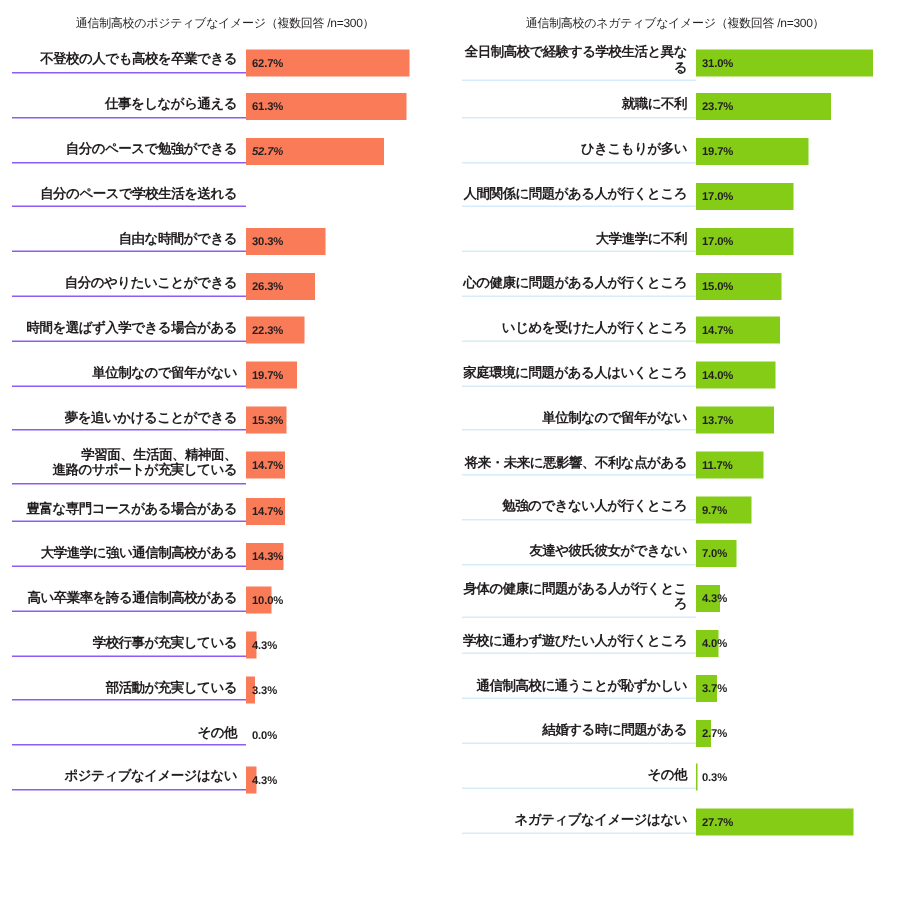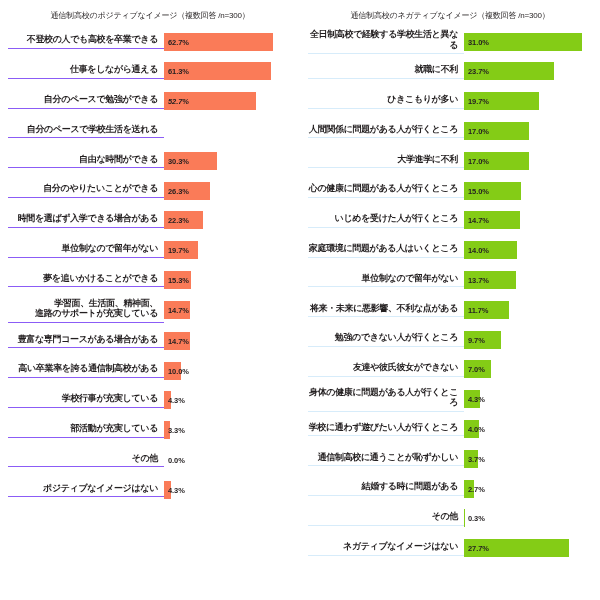--- a/index.html
+++ b/index.html
@@ -173,20 +173,28 @@
         </div>
         <div class="row">
           <div class="label">豊富な専門コースがある場合がある</div>
           <div class="barwrap">
             <div class="bar" style="width: 25.555px;">
               <span class="value outside">14.7%</span>
             </div>
           </div>
         </div>
         <div class="row">
+          <div class="label">大学進学に強い通信制高校がある</div>
+          <div class="barwrap">
+            <div class="bar" style="width: 24.8596px;">
+              <span class="value outside">14.3%</span>
+            </div>
+          </div>
+        </div>
+        <div class="row">
           <div class="label">高い卒業率を誇る通信制高校がある</div>
           <div class="barwrap">
             <div class="bar" style="width: 17.3844px;">
               <span class="value outside">10.0%</span>
             </div>
           </div>
         </div>
         <div class="row">
           <div class="label">学校行事が充実している</div>
           <div class="barwrap">

